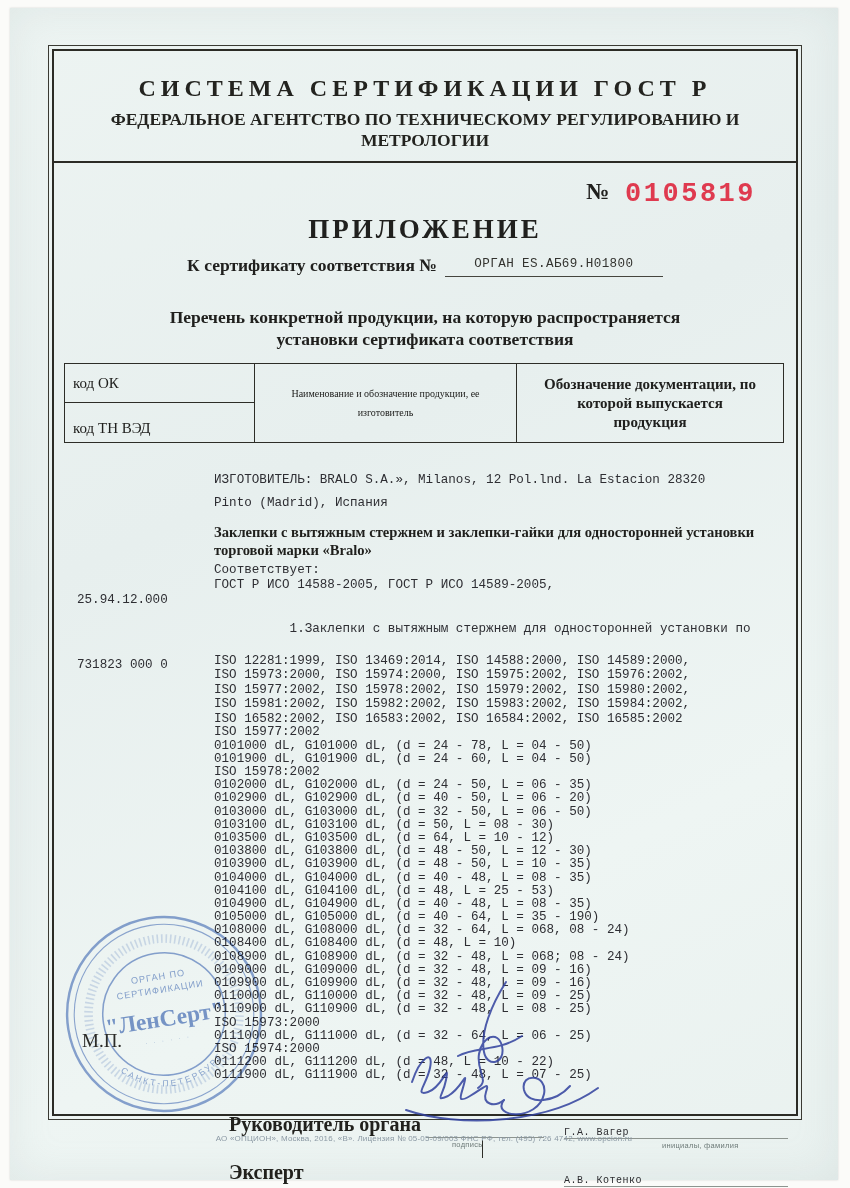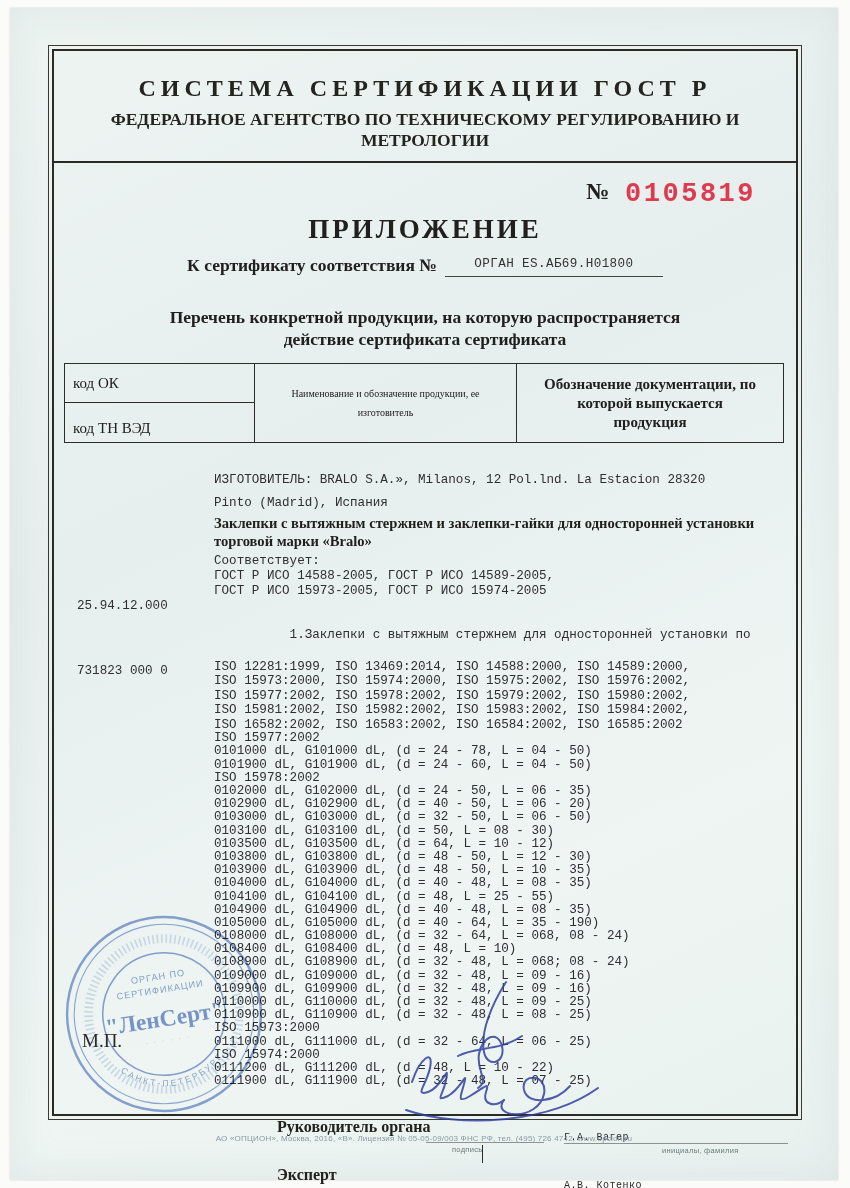--- a/index.html
+++ b/index.html
@@ -66,36 +66,36 @@
       text-align:center;font-size:15px;font-weight:600;line-height:19px;padding:0 24px;}
   
   .content{
     position:relative;margin:26px 0 0 160px;
     font-family:"Liberation Mono","DejaVu Sans Mono",monospace;
     font-size:12.6px;color:#2e2e33;
   }
   .manuf div{line-height:23px;white-space:pre;}
   .product{
     font-family:"Liberation Serif","DejaVu Serif",serif;color:#1f1f1c;
-    font-weight:bold;font-size:14.6px;line-height:17.6px;
+    font-weight:bold;font-size:14.6px;line-height:17.6px;margin-top:9px;
   }
   .mono3{margin-top:4px;}
   .mono3 div{line-height:14.8px;white-space:pre;}
   .item1{position:relative;line-height:14.8px;white-space:pre;}
   .code-left{
     position:absolute;left:-137px;top:0;white-space:pre;
     font-family:"Liberation Mono","DejaVu Sans Mono",monospace;font-size:12.6px;color:#2e2e33;
   }
   .iso-block{position:relative;margin-top:2px;}
   .iso-block .code-left{top:4px;}
   .iso-list .ln{height:14.5px;line-height:14.5px;white-space:pre;}
   .spec-list .ln{height:13.2px;line-height:13.2px;white-space:pre;}
   
   .sign-block{position:relative;height:125px;margin-top:14px;font-size:17px;}
-  .role{position:absolute;font-weight:bold;font-size:16px;color:#21211d;margin-left:48px;}
+  .role{position:absolute;font-weight:bold;font-size:20px;color:#21211d;}
   .role.r1{left:175px;top:16px;}
   .role.r2{left:175px;top:64px;}
   .sigline{position:absolute;border-bottom:1.1px solid #8d948f;}
   .sigline.s1{left:372px;top:40px;width:118px;}
   .sigcap{
     position:absolute;font-family:"Liberation Sans","DejaVu Sans",sans-serif;
     font-size:7.5px;color:#6d7a78;letter-spacing:.3px;
   }
   .sigcap.c1{left:398px;top:43px;}
   .nameblock{position:absolute;width:224px;border-bottom:1.1px solid #8d948f;height:18px;}
@@ -143,21 +143,21 @@
       </div>
 
       <div class="doc-title">ПРИЛОЖЕНИЕ</div>
 
       <div class="cert-row">
         <span class="cert-label">К сертификату соответствия №</span><span class="cert-underline"><span>ОРГАН ES.АБ69.Н01800</span></span>
       </div>
 
       <div class="list-heading">
         <div>Перечень конкретной продукции,  на которую распространяется</div>
-        <div>действие сертификата сертификата</div>
+        <div>установки сертификата соответствия</div>
       </div>
 
       <div class="ptable">
         <div class="c1">
           <div class="c1top">код ОК</div>
           <div class="c1bot">код ТН ВЭД</div>
         </div>
         <div class="c2">Наименование и обозначение продукции, ее изготовитель</div>
         <div class="c3">Обозначение документации, по которой выпускается продукция</div>
       </div>
@@ -167,21 +167,20 @@
           <div>ИЗГОТОВИТЕЛЬ: BRALO S.A.», Milanos, 12 Pol.lnd. La Estacion 28320</div>
           <div>Pinto (Madrid), Испания</div>
         </div>
         <div class="product">
           <div>Заклепки с вытяжным стержнем и заклепки-гайки для односторонней установки</div>
           <div>торговой марки «Bralo»</div>
         </div>
         <div class="mono3">
           <div>Соответствует:</div>
           <div>ГОСТ Р ИСО 14588-2005, ГОСТ Р ИСО 14589-2005,</div>
-          <div>ГОСТ Р ИСО 15973-2005, ГОСТ Р ИСО 15974-2005</div>
         </div>
         <div class="item1">
           <span class="code-left">25.94.12.000</span>
           <span>1.Заклепки с вытяжным стержнем для односторонней установки по</span>
         </div>
         <div class="iso-block">
           <span class="code-left">731823 000 0</span>
           <div class="iso-list">
               <div class="ln">ISO 12281:1999, ISO 13469:2014, ISO 14588:2000, ISO 14589:2000,</div>
               <div class="ln">ISO 15973:2000, ISO 15974:2000, ISO 15975:2002, ISO 15976:2002,</div>
@@ -195,21 +194,21 @@
               <div class="ln">0101900 dL, G101900 dL, (d = 24 - 60, L = 04 - 50)</div>
               <div class="ln">ISO 15978:2002</div>
               <div class="ln">0102000 dL, G102000 dL, (d = 24 - 50, L = 06 - 35)</div>
               <div class="ln">0102900 dL, G102900 dL, (d = 40 - 50, L = 06 - 20)</div>
               <div class="ln">0103000 dL, G103000 dL, (d = 32 - 50, L = 06 - 50)</div>
               <div class="ln">0103100 dL, G103100 dL, (d = 50, L = 08 - 30)</div>
               <div class="ln">0103500 dL, G103500 dL, (d = 64, L = 10 - 12)</div>
               <div class="ln">0103800 dL, G103800 dL, (d = 48 - 50, L = 12 - 30)</div>
               <div class="ln">0103900 dL, G103900 dL, (d = 48 - 50, L = 10 - 35)</div>
               <div class="ln">0104000 dL, G104000 dL, (d = 40 - 48, L = 08 - 35)</div>
-              <div class="ln">0104100 dL, G104100 dL, (d = 48, L = 25 - 55)</div>
+              <div class="ln">0104100 dL, G104100 dL, (d = 48, L = 25 - 53)</div>
               <div class="ln">0104900 dL, G104900 dL, (d = 40 - 48, L = 08 - 35)</div>
               <div class="ln">0105000 dL, G105000 dL, (d = 40 - 64, L = 35 - 190)</div>
               <div class="ln">0108000 dL, G108000 dL, (d = 32 - 64, L = 068, 08 - 24)</div>
               <div class="ln">0108400 dL, G108400 dL, (d = 48, L = 10)</div>
               <div class="ln">0108900 dL, G108900 dL, (d = 32 - 48, L = 068; 08 - 24)</div>
               <div class="ln">0109000 dL, G109000 dL, (d = 32 - 48, L = 09 - 16)</div>
               <div class="ln">0109900 dL, G109900 dL, (d = 32 - 48, L = 09 - 16)</div>
               <div class="ln">0110000 dL, G110000 dL, (d = 32 - 48, L = 09 - 25)</div>
               <div class="ln">0110900 dL, G110900 dL, (d = 32 - 48, L = 08 - 25)</div>
               <div class="ln">ISO 15973:2000</div>

